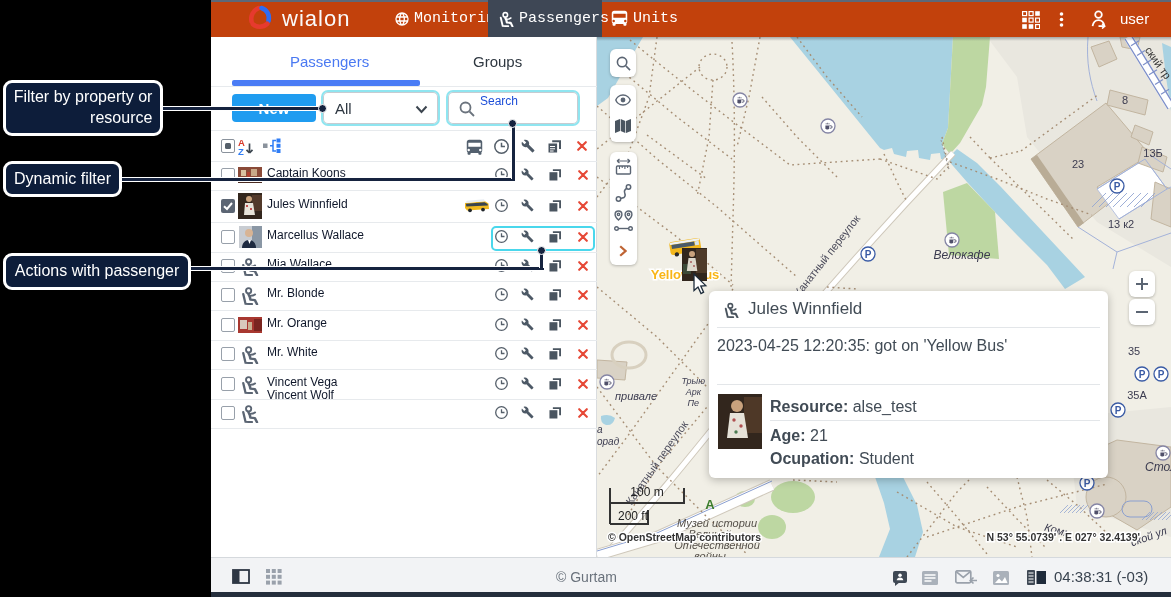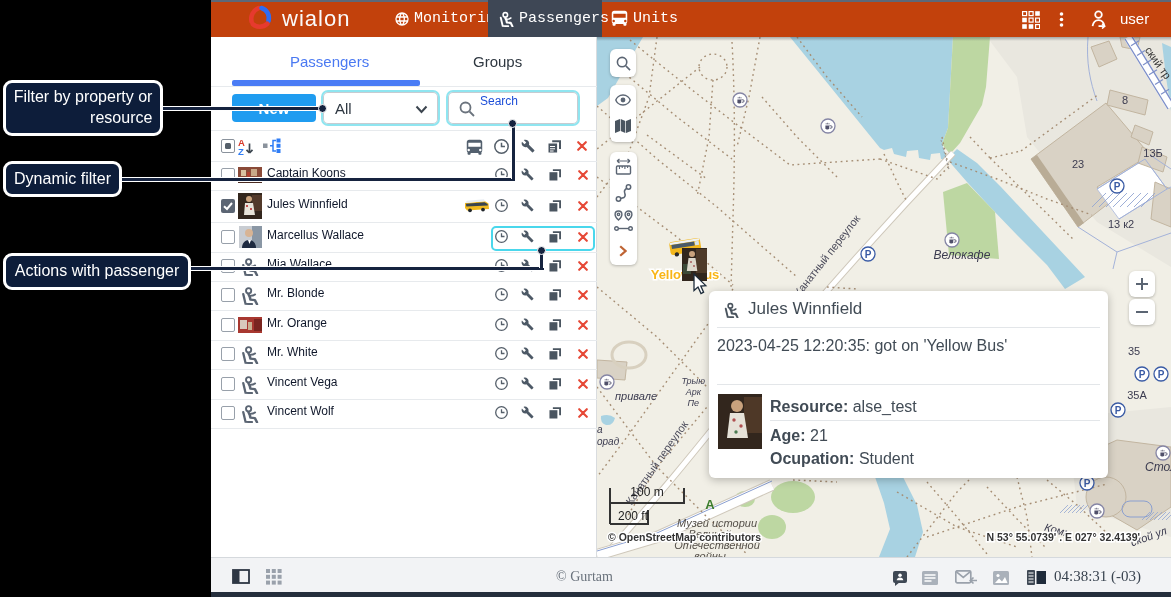--- a/index.html
+++ b/index.html
@@ -16,21 +16,21 @@
   #panel { left:211px; top:37px; width:386px; height:520px; background:#fff; border-right:1px solid #d9dcdf; z-index:5; }
   .tabtxt { position:absolute; font-size:15px; }
   .sep { position:absolute; left:0; width:386px; height:1px; background:#e7eaed; }
   .cyanbox { position:absolute; border:2px solid #8fe5f0; border-radius:7px; background:#fff; box-shadow: inset 0 0 0 1px #c6cbd1; }
   .rowname { position:absolute; font-size:12px; color:#0f172a; }
   .cb { position:absolute; width:14px; height:14px; border:1.5px solid #98a0aa; border-radius:2px; background:#fff; }
   #map { left:597px; top:37px; width:574px; height:520px; background:#f1efe6; overflow:hidden; z-index:3; }
   .mapbtn { position:absolute; background:#fff; border-radius:6px; box-shadow:0 1px 3px rgba(0,0,0,.25); }
   #popup { position:absolute; left:112px; top:254px; width:399px; height:187px; background:#fff; border-radius:6px;
            box-shadow:0 2px 8px rgba(0,0,0,.25); z-index:10; color:#414b55; }
-  #bottombar { left:211px; top:557px; width:960px; height:35px; background:#f2f3f5; border-top:1px solid #d5d9dd; z-index:6;font-family:Liberation Serif, serif; }
+  #bottombar { left:211px; top:557px; width:960px; height:35px; background:#f2f3f5; border-top:1px solid #d5d9dd; z-index:6; }
   #strip { left:211px; top:592px; width:960px; height:5px; background:#242e3c; z-index:6; }
 </style>
 </head>
 <body>
 <div id="stage">
 
   <div id="topbar" class="abs">
     <div class="abs" style="left:0; top:0; width:960px; height:2px; background:#5d6878;"></div>
     <svg class="abs" style="left:37px; top:5px;" width="25" height="26" viewBox="0 0 25 26">
       <path d="M10.5 3.2 C5 5.5 2.2 11 3.6 16.8" fill="none" stroke="#e63a2e" stroke-width="4.6" stroke-linecap="round"></path>
@@ -336,21 +336,21 @@
         <path d="M1.2 1.2 8.8 8.8M8.8 1.2 1.2 8.8"></path>
       </svg>
     <div class="sep" style="top:362px;"></div>
     <div class="cb" style="left:10px; top:369px;"></div>
     <svg class="abs" style="left:29px; top:366px;" width="20" height="20" viewBox="0 0 16 16" stroke="#5b6573" stroke-linecap="round" fill="none">
         <circle cx="6.9" cy="4.6" r="2.1" fill="none" stroke-width="1.5"></circle>
         <path d="M2.6 7.3 L4.4 15 L9.6 15.2" fill="none" stroke-width="1.8"></path>
         <path d="M6.8 7.5 C7.7 8.8 8.2 10.3 8.3 11.7 L11.9 12.1 L13.6 15.4" fill="none" stroke-width="2" stroke-linejoin="round"></path>
         <path d="M7.6 8.7 L10.4 8.4 L12.1 7.5" fill="none" stroke-width="1.5"></path>
       </svg>
-    <div class="rowname" style="left:56px; top:367px;">Vincent Wolf</div>
+    <div class="rowname" style="left:56px; top:351px;">Vincent Wolf</div>
     <svg class="abs" style="left:284px; top:369px;" width="13" height="13" viewBox="0 0 13 13" fill="none" stroke="#555f6a">
         <circle cx="6.5" cy="6.5" r="5.8" stroke-width="1.3"></circle>
         <path d="M6.5 3.2 v3.3 h3" stroke-width="1.3"></path>
       </svg>
     <svg class="abs" style="left:310px; top:369px;" width="13" height="13" viewBox="0 0 24 24" fill="#4d5966">
         <path d="M22.7 19 13.6 9.9c.9-2.3.4-5-1.5-6.9-2-2-5-2.4-7.4-1.3L9 6l-3 3-4.3-4.3C.6 7.1 1 10.1 3 12.1c1.9 1.9 4.6 2.4 6.9 1.5l9.1 9.1c.4.4 1 .4 1.4 0l2.3-2.3c.5-.4.5-1 0-1.4z"></path>
       </svg>
     <svg class="abs" style="left:338px; top:369px;" width="12" height="13" viewBox="0 0 13 14">
         <path d="M4.2 2.2 H12 V10" fill="none" stroke="#4a5560" stroke-width="2"></path>
         <rect x="0.5" y="4.5" width="8.6" height="9" fill="#4a5560"></rect>

